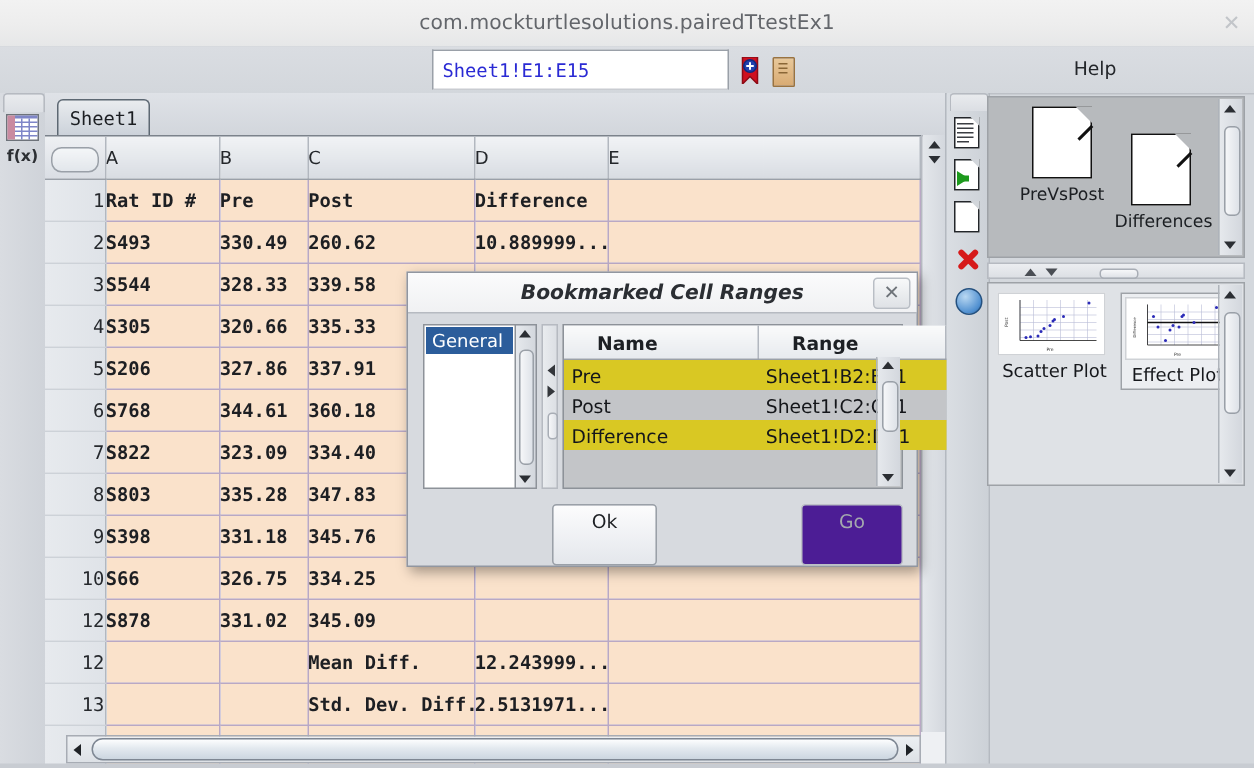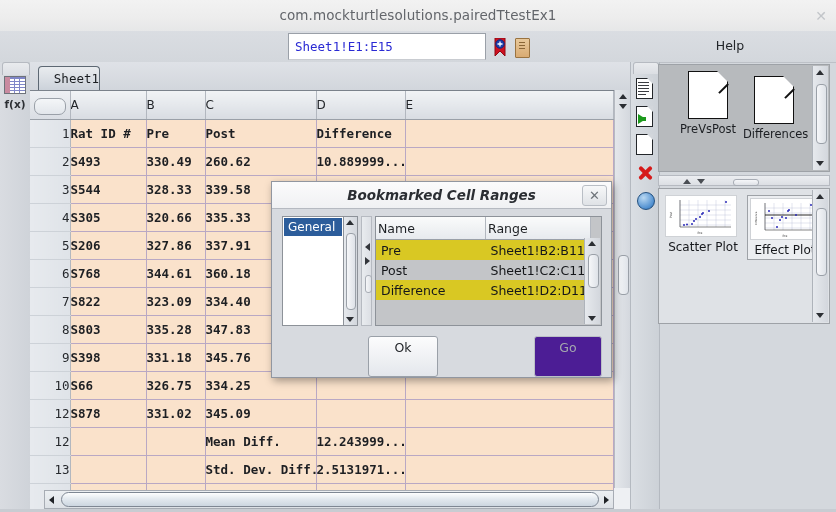--- a/index.html
+++ b/index.html
@@ -78,21 +78,21 @@
     position:absolute;left:30px;top:62px;width:600px;height:28px;
     background:linear-gradient(to bottom,#dfe2e7,#d2d6dc);
   }
   .sheettab{
     position:absolute;left:8px;top:4px;width:62px;height:24px;
     background:linear-gradient(to bottom,#e9ecef 0%,#ccd2da 100%);
     border:1px solid #5d6873;border-bottom:none;border-radius:4px 4px 0 0;
     box-sizing:border-box;
   }
   .sheettab span{
-    display:block;margin:4px 0 0 0;text-align:right;font-size:12.5px;color:#1b1e22;
+    display:block;margin:4px 0 0 0;text-align:center;font-size:12.5px;color:#1b1e22;
     font-family:"DejaVu Sans Mono","Liberation Mono",monospace;
   }
 
   
   .gridwrap{
     position:absolute;left:30px;top:90px;width:600px;height:422px;
     background:#eef0f3;border-top:1px solid #7b828b;
   }
   table.sheet{border-collapse:collapse;table-layout:fixed;width:583px;}
   table.sheet td,table.sheet th{
@@ -288,21 +288,21 @@
   .dlg-mid .tri.l{top:26px;border-top:4px solid transparent;border-bottom:4px solid transparent;border-right:5px solid #33363b;}
   .dlg-mid .tri.r{top:40px;border-top:4px solid transparent;border-bottom:4px solid transparent;border-left:5px solid #33363b;}
   .dlg-mid .grip{position:absolute;left:3px;top:58px;width:5px;height:16px;
     background:linear-gradient(to right,#f6f7f9,#dfe2e7);border:1px solid #a8adb5;border-radius:3px;}
   .dlg-tblwrap{
     position:absolute;left:103px;top:34px;width:227px;height:110px;
     background:#c3c5c8;border:1px solid #8d9299;box-sizing:border-box;
   }
   table.bm{border-collapse:collapse;table-layout:fixed;width:207px;}
   table.bm th{
-    height:20px;font-weight:normal;font-size:12.5px;color:#1d2024;text-align:left;padding-left:2px;
+    height:20px;font-weight:bold;font-size:12.5px;color:#1d2024;text-align:left;padding-left:22px;
     background:linear-gradient(to bottom,#fafbfb,#e7eaee);
     border-right:1px solid #b2b7bf;border-bottom:1px solid #9aa0a8;
   }
   table.bm td{
     height:18px;font-size:12.5px;color:#14161a;padding-left:5px;background:#c3c5c8;
   }
   table.bm tr.hl td{background:#d9c823;}
   .bm-sb{
     position:absolute;right:1px;top:21px;width:15px;bottom:1px;
     background:linear-gradient(to right,#e6e9ed,#d3d7dd);border-left:1px solid #aeb3ba;
@@ -547,21 +547,21 @@
       <div class="globe"></div>
     </div>
   </div>
 
   <div class="panelA">
     <div class="inner">
       <div class="docitem" style="left:8px;top:6px">
         <div class="pg"></div>
         <span class="lbl">PreVsPost</span>
       </div>
-      <div class="docitem" style="left:74px;top:11px">
+      <div class="docitem" style="left:74px;top:24px">
         <div class="pg"></div>
         <span class="lbl">Differences</span>
       </div>
     </div>
     <div class="psb">
       <div class="ar u"></div>
       <div class="thumb" style="top:18px;height:58px"></div>
       <div class="ar d"></div>
     </div>
   </div>

